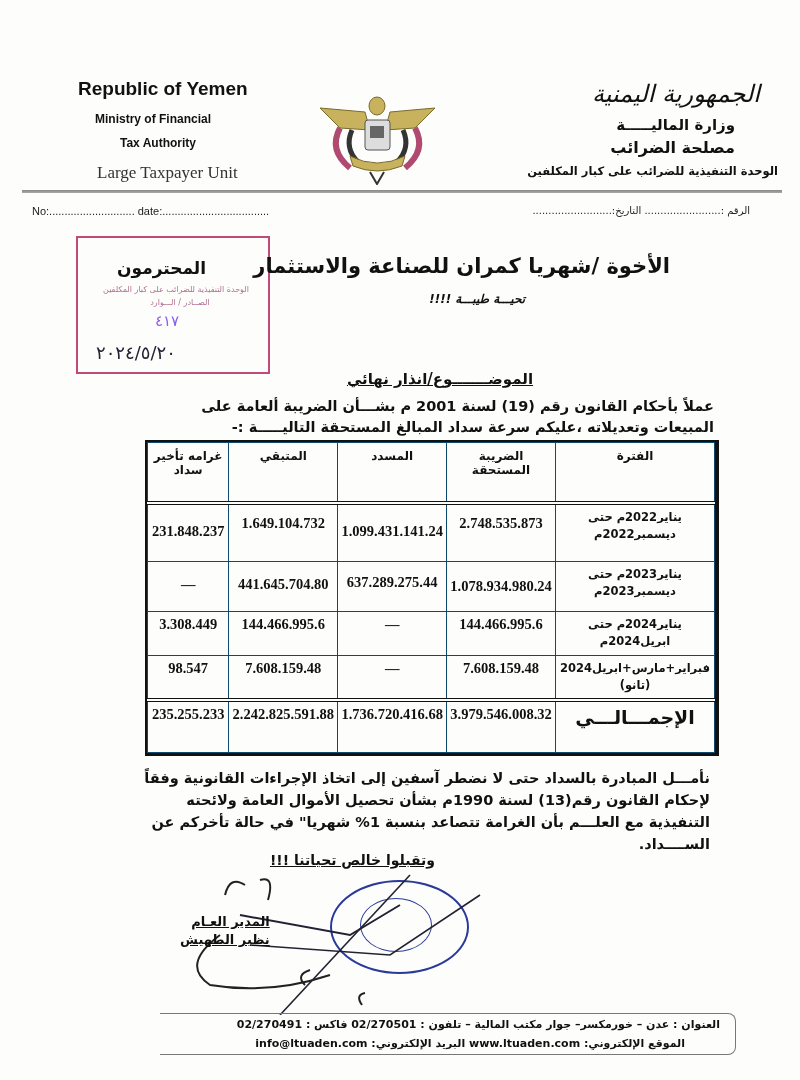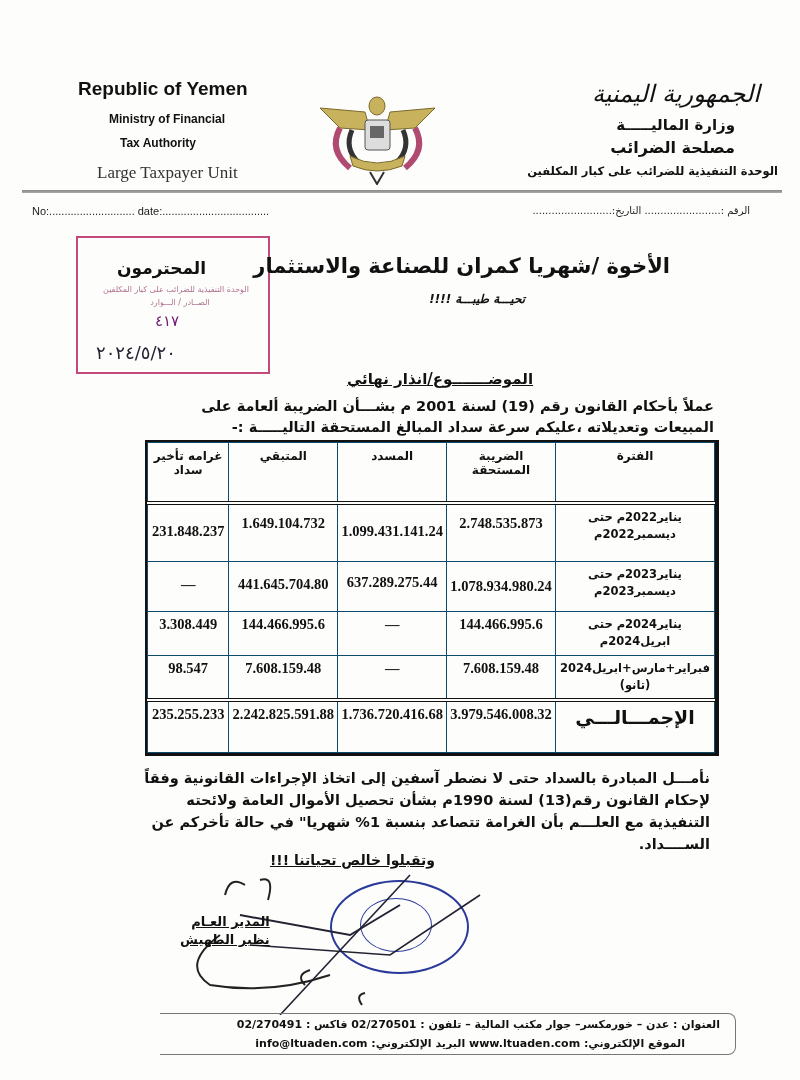--- a/index.html
+++ b/index.html
@@ -2,21 +2,21 @@
 <html><head>
 <meta charset="utf-8">
 <style>
   html, body { margin:0; padding:0; }
   body { width:800px; height:1080px; background:#fdfdfc; position:relative; overflow:hidden;
          font-family:"DejaVu Sans", sans-serif; color:#111; }
   .abs { position:absolute; }
 
   
   .en-title { left:78px; top:78px; font-family:"Liberation Sans", sans-serif; font-weight:bold; font-size:19px; }
-  .en-min   { left:109px; top:112px; font-family:"Liberation Sans", sans-serif; font-weight:bold; font-size:12px; }
+  .en-min   { left:95px; top:112px; font-family:"Liberation Sans", sans-serif; font-weight:bold; font-size:12px; }
   .en-tax   { left:120px; top:136px; font-family:"Liberation Sans", sans-serif; font-weight:bold; font-size:12px; }
   .en-unit  { left:97px;  top:163px; font-family:"Liberation Serif", serif; font-size:17px; color:#333; }
 
   
   .ar-head { direction:rtl; }
   .ar-rep  { right:40px; top:80px; width:220px; font-family:"DejaVu Serif", serif; font-size:24px; font-style:italic; }
   .ar-min  { right:65px; top:116px; width:180px; font-weight:bold; font-size:15px; }
   .ar-auth { right:65px; top:138px; width:180px; font-weight:bold; font-size:16px; }
   .ar-unit { right:22px; top:164px; width:320px; font-weight:bold; font-size:11.5px; }
 
@@ -27,21 +27,21 @@
 
   
   .ref-left  { left:32px; top:205px; font-family:"Liberation Sans", sans-serif; font-size:11px; color:#222; }
   .ref-right { right:50px; top:205px; direction:rtl; font-size:10px; color:#222; }
 
   
   .stamp { left:76px; top:236px; width:194px; height:138px; border:2px solid #c24a7a; box-sizing:border-box; }
   .stamp-title { left:117px; top:258px; font-weight:bold; font-size:17px; direction:rtl; }
   .stamp-line  { left:96px; top:285px; font-size:8px; color:#b0708f; direction:rtl; width:160px; text-align:center; }
   .stamp-line2 { left:120px; top:298px; font-size:8px; color:#b0708f; direction:rtl; width:120px; text-align:center;}
-  .stamp-num   { left:155px; top:312px; font-family:"DejaVu Sans", sans-serif; font-size:15px; color:#701a75; }
+  .stamp-num   { left:155px; top:312px; font-family:"DejaVu Sans", sans-serif; font-size:15px; color:#8b5cf6; }
   .stamp-date  { left:96px; top:342px; font-size:18px; color:#223; letter-spacing:1px; }
 
   
   .addressee { right:130px; top:254px; direction:rtl; font-weight:bold; font-size:21px; }
   .greeting  { right:275px; top:292px; direction:rtl; font-weight:bold; font-size:12px; font-style:italic; }
 
   .subject { left:0; width:800px; top:370px; text-align:center; direction:rtl; font-weight:bold; font-size:15px; }
   .subject span { text-decoration:underline; padding-left:80px; }
   .intro { right:86px; top:396px; width:570px; direction:rtl; text-align:right; font-weight:bold; font-size:14.5px; line-height:21px; }
 

